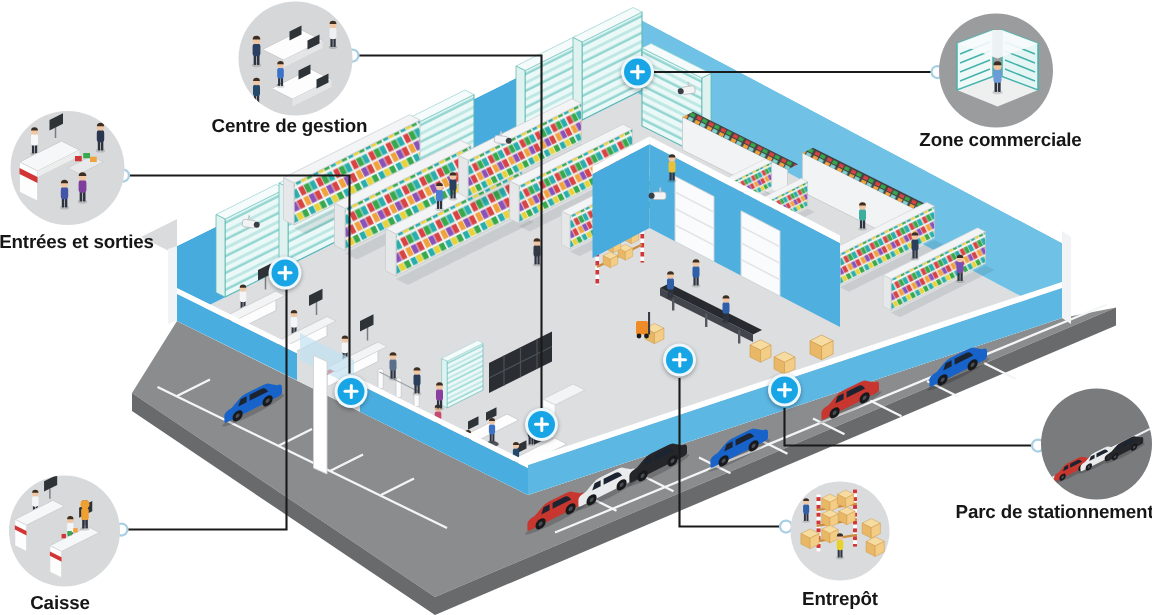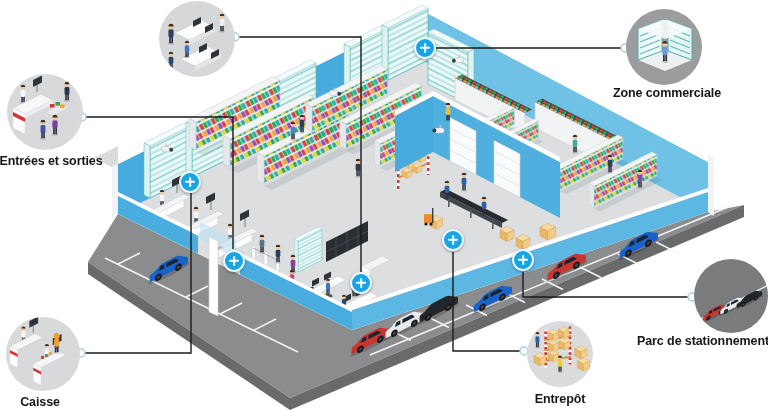--- a/index.html
+++ b/index.html
@@ -402,20 +402,21 @@
 
   <div class="bubble" style="left:694px;top:259px;width:74px;height:74px;background:#7a7b7d">
     <svg viewBox="0 0 76 76">
       <path d="M6,62 l22,-11 M22,54 l22,-11 M38,46 l22,-11 M54,38 l22,-11" stroke="#eef0f1" stroke-width="1.4" fill="none"></path>
       <use href="#car" transform="translate(8,56) skewY(-26.57) scale(0.52)" style="--cc:#c8372f"></use>
       <use href="#car" transform="translate(26,49) skewY(-26.57) scale(0.52)" style="--cc:#e9ebec"></use>
       <use href="#car" transform="translate(44,42) skewY(-26.57) scale(0.52)" style="--cc:#24262a"></use>
     </svg>
   </div>
 
+  <div class="callout-label" style="left:118px;top:77px;width:150px">Centre de gestion</div>
   <div class="callout-label" style="left:-24px;top:154px;width:150px">Entrées et sorties</div>
   <div class="callout-label" style="left:-35px;top:395px;width:150px">Caisse</div>
   <div class="callout-label" style="left:592px;top:86px;width:150px">Zone commerciale</div>
   <div class="callout-label" style="left:485px;top:392px;width:150px">Entrepôt</div>
   <div class="callout-label" style="left:628px;top:334px;width:150px">Parc de stationnement</div>
 
   <div class="plus" style="left:414px;top:37px"></div>
   <div class="plus" style="left:179px;top:171px"></div>
   <div class="plus" style="left:223px;top:250px"></div>
   <div class="plus" style="left:350px;top:272px"></div>

